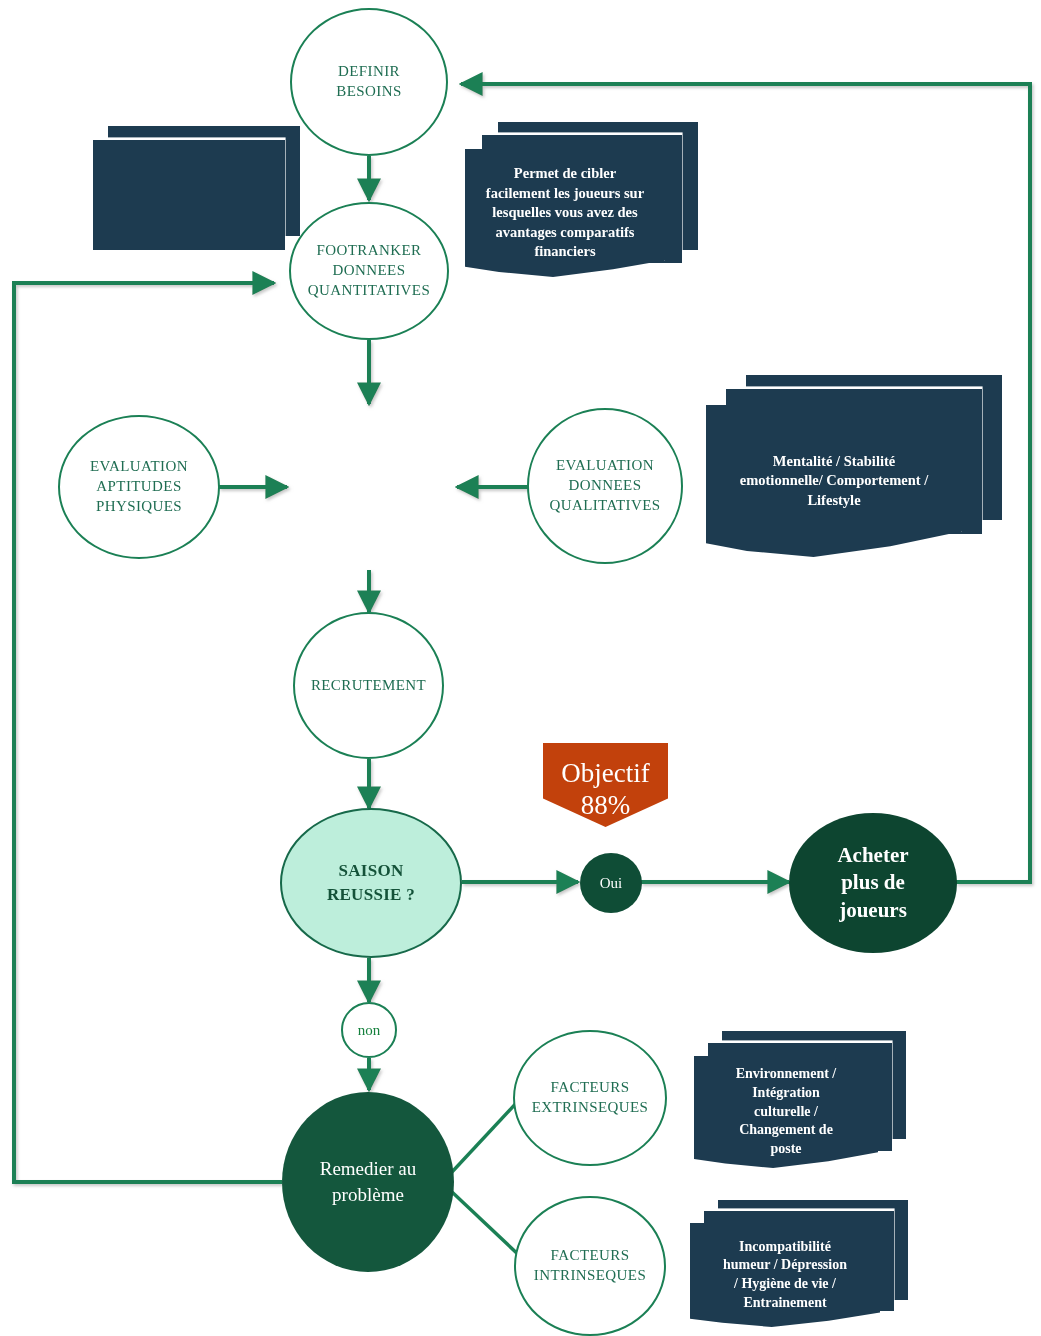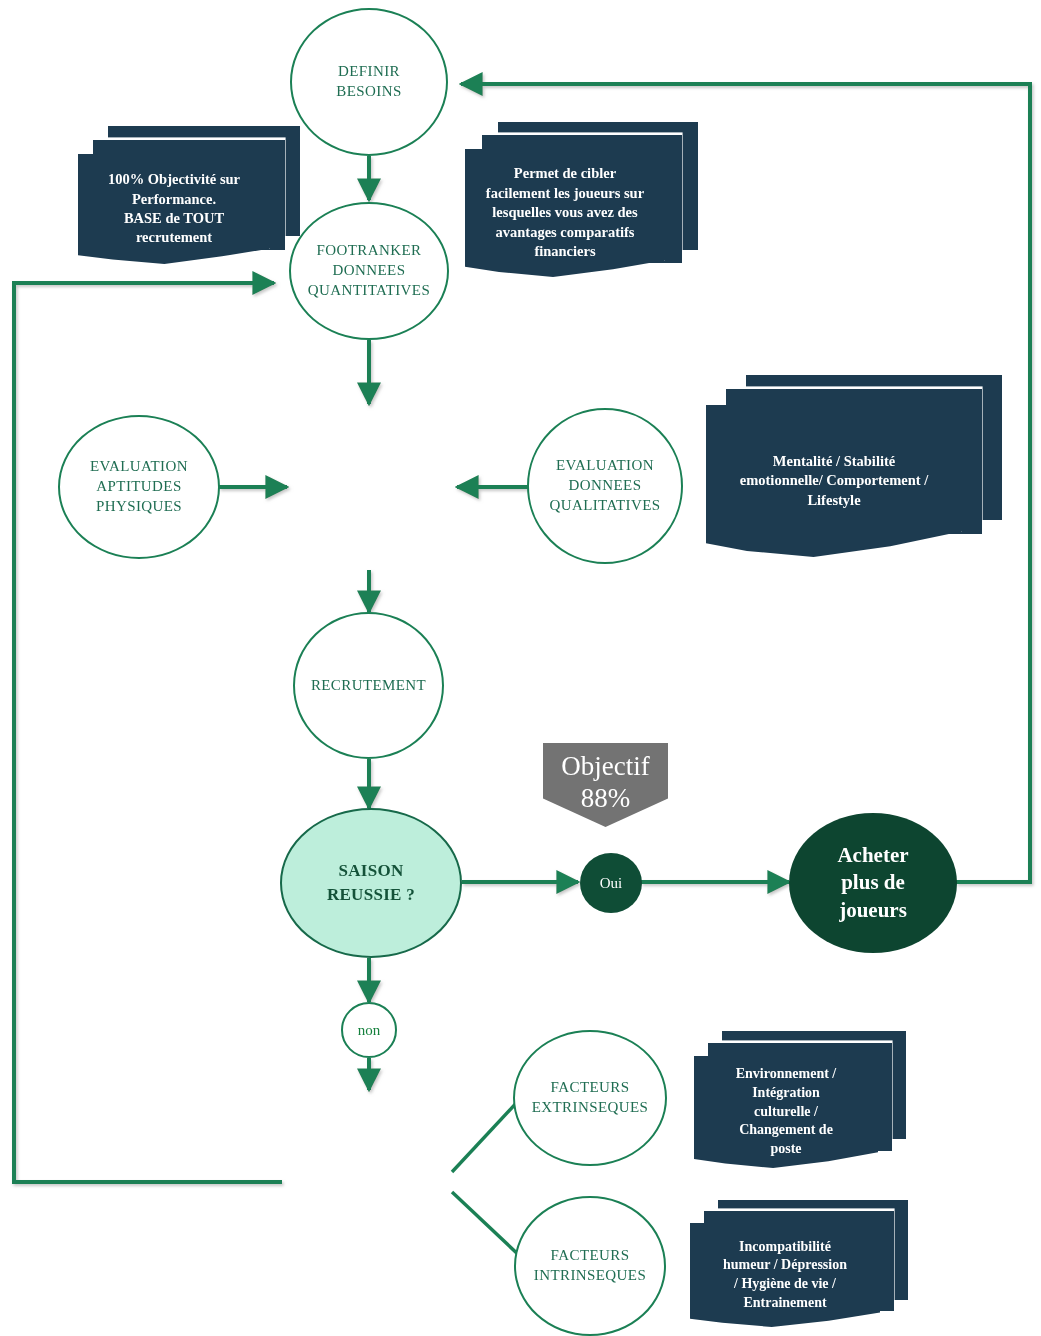--- a/index.html
+++ b/index.html
@@ -108,27 +108,27 @@
     justify-content: center;
     box-sizing: border-box;
     padding: 6px 10px;
     line-height: 1.34;
   }
   .note .front .ntxt { position: relative; z-index: 2; white-space: pre-line; }
 
   
   .banner {
     position: absolute;
-    background: #737373;
+    background: #c2410c;
     color: #ffffff;
     text-align: center;
     display: flex;
     align-items: flex-start;
     justify-content: center;
-    padding-top: 8px;
+    padding-top: 15px;
     box-sizing: border-box;
     -webkit-clip-path: polygon(0 0, 100% 0, 100% 66%, 50% 100%, 0 66%);
     clip-path: polygon(0 0, 100% 0, 100% 66%, 50% 100%, 0 66%);
     font-size: 27px;
     line-height: 1.18;
   }
   .banner .btxt { white-space: pre-line; display: block; }
 </style>
 </head>
 <body>
@@ -176,26 +176,20 @@
 
       <path d="M 452 1172 L 520 1099"></path>
 
       <path d="M 452 1192 L 522 1258"></path>
     </g>
   </svg>
 
   <div class="note" style="left:78px; top:126px; width:222px; height:140px;">
     <div class="layer l3" style="left:30px; top:0px; width:192px; height:110px;"></div>
     <div class="layer l2" style="left:15px; top:14px; width:192px; height:110px; box-shadow:-1px -1px 0 1.6px #ffffff;"></div>
-    <div class="front" style="top:28px; width:192px; height:110px; font-size:14.5px; background:#1d3b50; box-shadow:-1px -1px 0 1.6px #ffffff; -webkit-clip-path:polygon(0 0,100% 0,100% 86%,75% 93%,45% 100%,18% 96%,0 92%); clip-path:polygon(0 0,100% 0,100% 86%,75% 93%,45% 100%,18% 96%,0 92%);">
-      <span class="ntxt">100% Objectivité sur
-Performance.
-BASE de TOUT
-recrutement</span>
-    </div>
   </div>
 
   <div class="note" style="left:465px; top:122px; width:235px; height:160px;">
     <div class="layer l3" style="left:33px; top:0px; width:200px; height:128px;"></div>
     <div class="layer l2" style="left:17px; top:13px; width:200px; height:128px; box-shadow:-1px -1px 0 1.6px #ffffff;"></div>
     <div class="front" style="top:27px; width:200px; height:128px; font-size:14.5px; background:#1d3b50; box-shadow:-1px -1px 0 1.6px #ffffff; -webkit-clip-path:polygon(0 0,100% 0,100% 87%,74% 94%,44% 100%,17% 96%,0 92%); clip-path:polygon(0 0,100% 0,100% 87%,74% 94%,44% 100%,17% 96%,0 92%);">
       <span class="ntxt">Permet de cibler
 facilement les joueurs sur
 lesquelles vous avez des
 avantages comparatifs
@@ -281,20 +275,24 @@
   <div class="node node-darker" style="left:789px; top:813px; width:168px; height:140px;">
     <span class="lbl">Acheter
 plus de
 joueurs</span>
   </div>
 
   <div class="node node-small" style="left:341px; top:1002px; width:56px; height:56px;">
     <span class="lbl">non</span>
   </div>
 
+  <div class="node node-dark" style="left:282px; top:1092px; width:172px; height:180px;">
+    <span class="lbl">Remedier au
+problème</span>
+  </div>
 
   <div class="node node-outline" style="left:513px; top:1030px; width:154px; height:136px;">
     <span class="lbl">FACTEURS
 EXTRINSEQUES</span>
   </div>
 
   <div class="node node-outline" style="left:514px; top:1196px; width:152px; height:140px;">
     <span class="lbl">FACTEURS
 INTRINSEQUES</span>
   </div>

